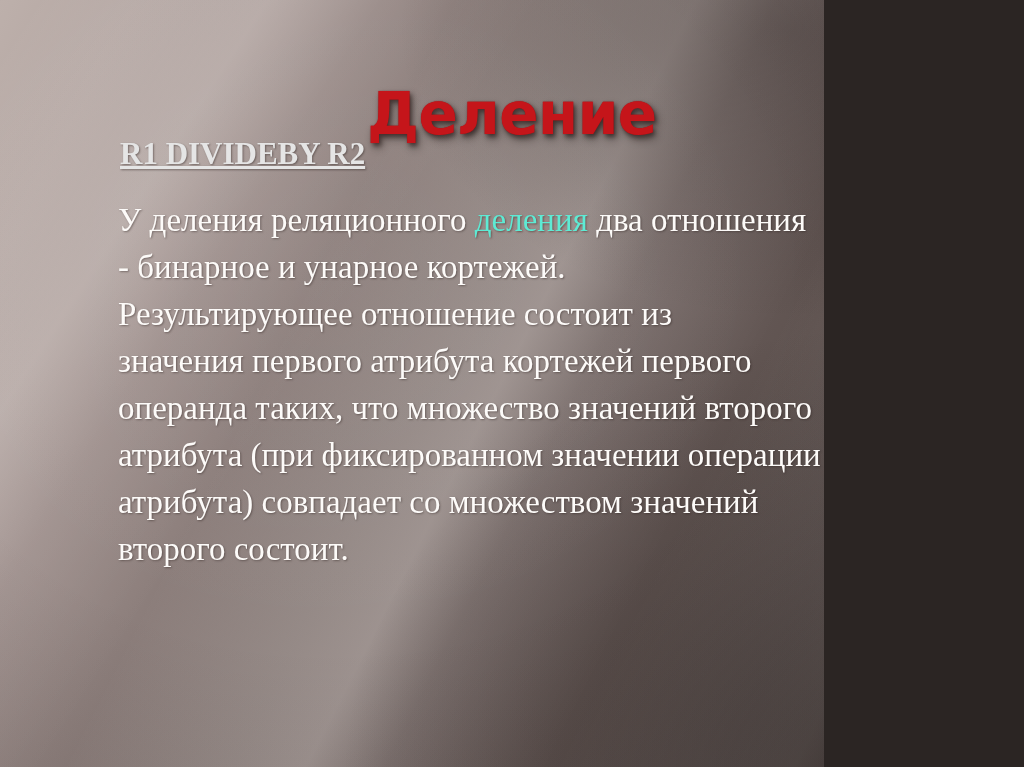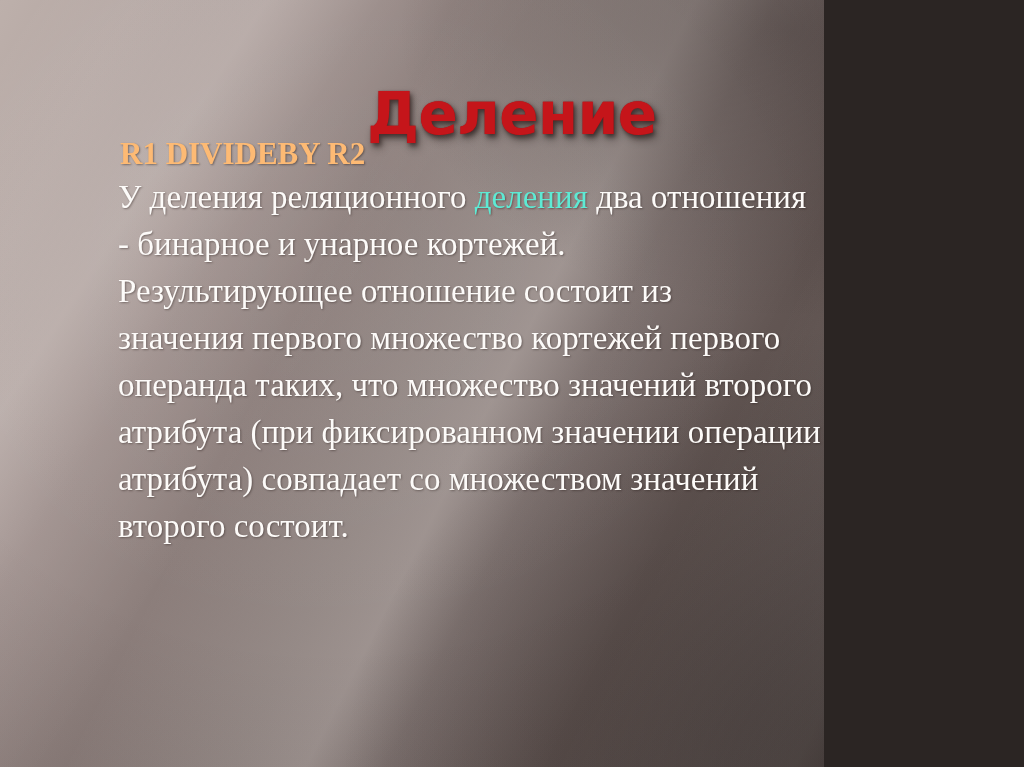--- a/index.html
+++ b/index.html
@@ -137,23 +137,24 @@
     left: 118px;
     top: 138px;
     width: 880px;
   }
 
   .line-heading {
     font-family: "Liberation Serif", "DejaVu Serif", serif;
     font-weight: bold;
     font-size: 31px;
     line-height: 1.0;
-    color: #fdba74;
-    margin: 0 0 5px 2px;
+    color: #e5e5e5;
+    margin: 0 0 28px 2px;
     text-shadow: 1px 1px 2px rgba(40,28,26,0.45);
+    text-decoration: underline;
   }
 
   .para {
     margin: 0;
     font-family: "Liberation Serif", "DejaVu Serif", serif;
     font-size: 33px;
     line-height: 47px;
     color: #fdfbf9;
     text-shadow: 1px 1px 2px rgba(40,28,26,0.42);
   }
@@ -184,21 +185,21 @@
     <h1 class="slide-title">Деление</h1>
 
     <div class="body-block">
 
       <div class="line-heading">R1 DIVIDEBY R2</div>
 
       <p class="para">
         <span class="para-line"><span>У деления реляционного </span><span class="accent">деления</span><span> два отношения</span></span>
         <span class="para-line">- бинарное и унарное кортежей.</span>
         <span class="para-line">Результирующее отношение состоит из</span>
-        <span class="para-line">значения первого множество кортежей первого</span>
+        <span class="para-line">значения первого атрибута кортежей первого</span>
         <span class="para-line">операнда таких, что множество значений второго</span>
         <span class="para-line">атрибута (при фиксированном значении операции</span>
         <span class="para-line">атрибута) совпадает со множеством значений</span>
         <span class="para-line">второго состоит.</span>
       </p>
 
     </div>
   </div>
 </div>
 

